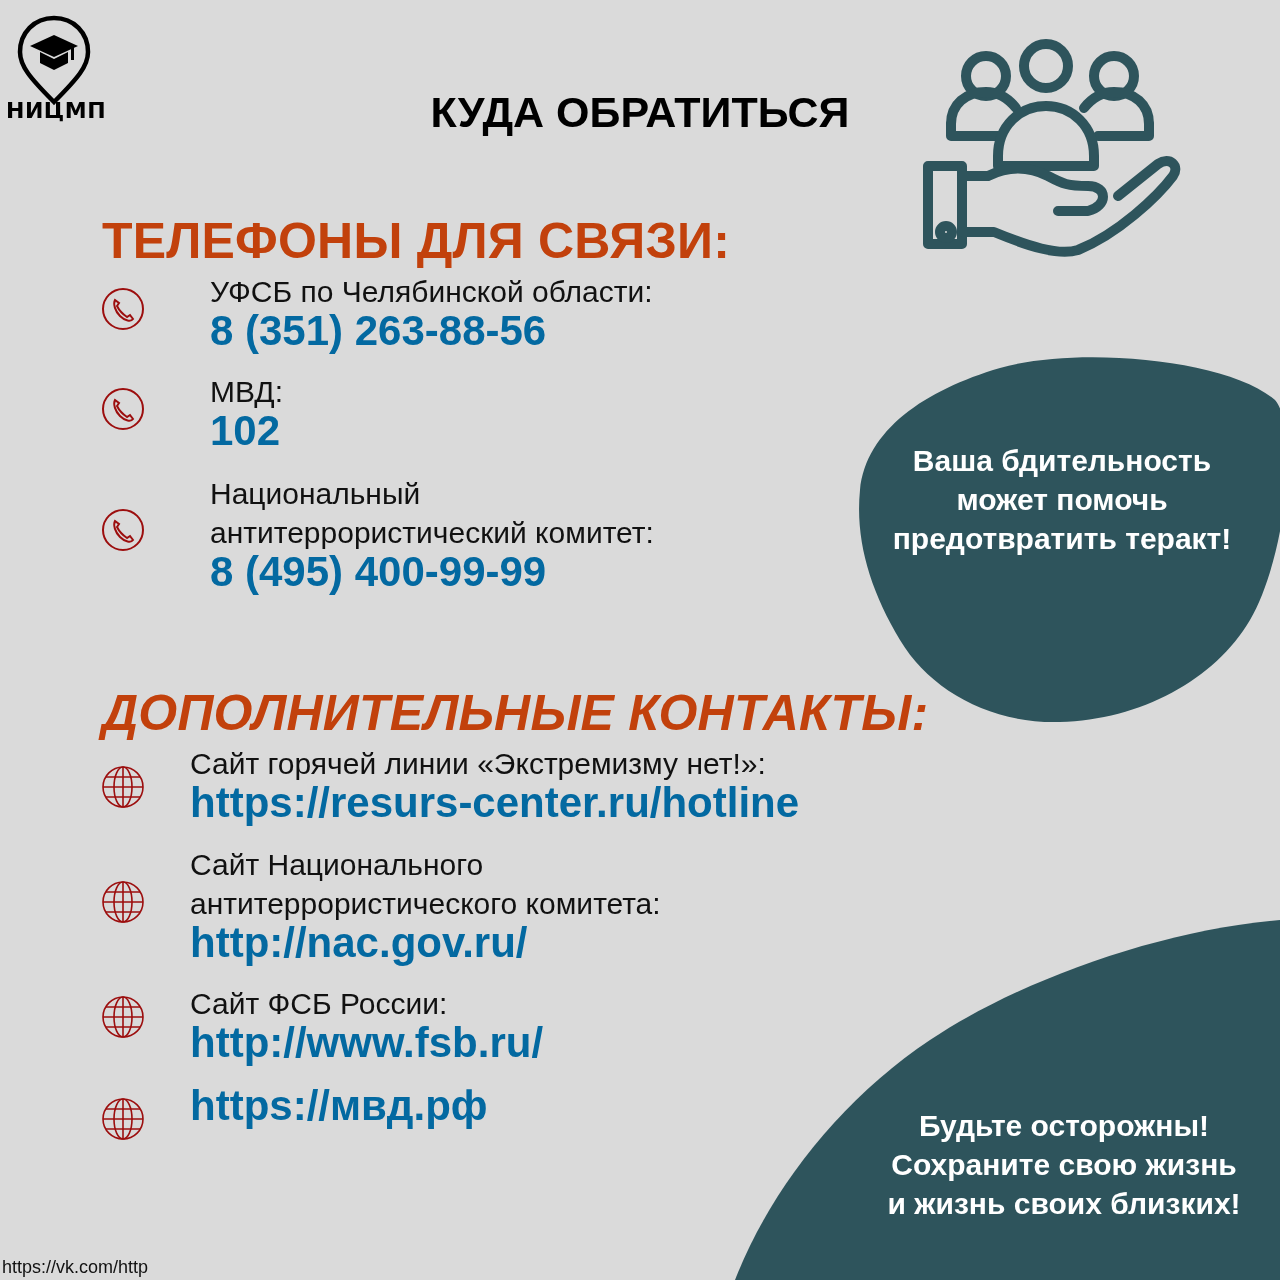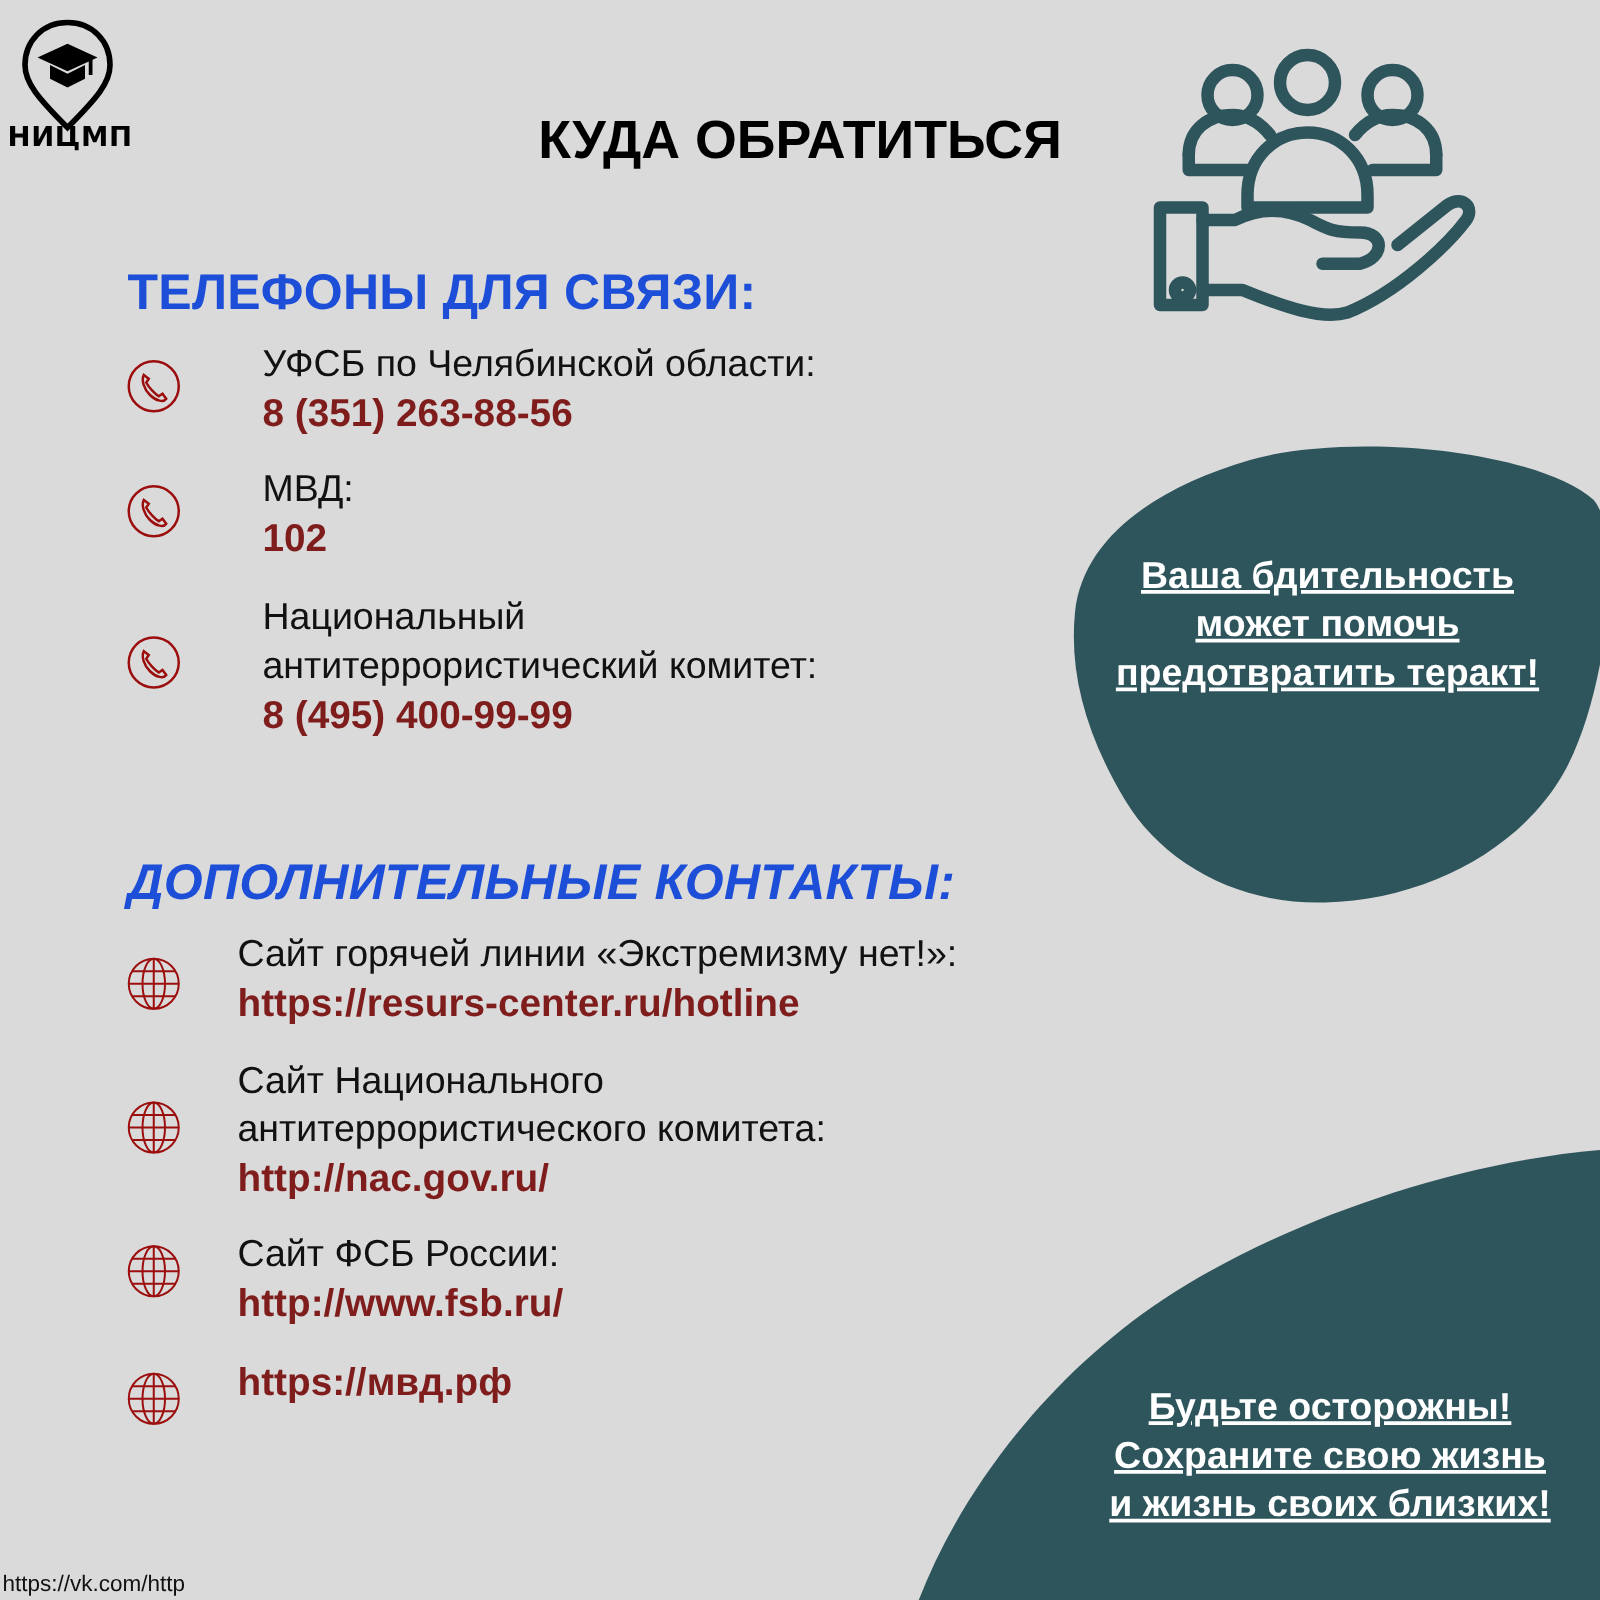--- a/index.html
+++ b/index.html
@@ -15,36 +15,36 @@
     #logo-text {
       left: 6px; top: 98px; font-weight: 900; font-size: 22px; letter-spacing: 0.5px;
       font-family: "DejaVu Sans", sans-serif; color: #000;
     }
     #main-title {
       left: 0; width: 1280px; top: 88px; text-align: center;
       font-weight: 700; font-size: 43px; color: #000;
     }
     #hand-icon { left: 918px; top: 36px; width: 270px; height: 230px; }
     .section-title {
-      position: absolute; left: 102px; font-weight: 700; font-size: 40px; color: #1d4ed8;
+      position: absolute; left: 102px; font-weight: 700; font-size: 50px; color: #c2410c;
       letter-spacing: 0.2px;
     }
     #phones-title { top: 212px; }
     #contacts-title { top: 684px; font-style: italic; }
     .entry { position: absolute; left: 100px; }
     .entry .icon { position: absolute; left: 0; width: 46px; height: 46px; }
     .entry .text { position: absolute; white-space: nowrap; }
     .label { font-size: 30px; line-height: 39px; color: #111; }
-    .value { font-size: 31px; line-height: 39px; font-weight: 700; color: #7f1d1d; }
+    .value { font-size: 42px; line-height: 39px; font-weight: 700; color: #0369a1; }
     .phone .text { left: 74px; margin-left: 36px; }
     .web .text { left: 90px; }
     .web .icon { width: 46px; height: 46px; }
     .blob-text {
       position: absolute; color: #fff; font-weight: 700; text-align: center;
-      font-size: 30px; line-height: 39px; white-space: nowrap; text-decoration: underline;
+      font-size: 30px; line-height: 39px; white-space: nowrap;
     }
     #blob1-text { left: 862px; width: 400px; top: 441px; }
     #blob2-text { left: 864px; width: 400px; top: 1106px; }
     #footer-url {
       left: 2px; top: 1257px; font-size: 18px; color: #111;
     }
   </style>
 </head>
 <body>
 

